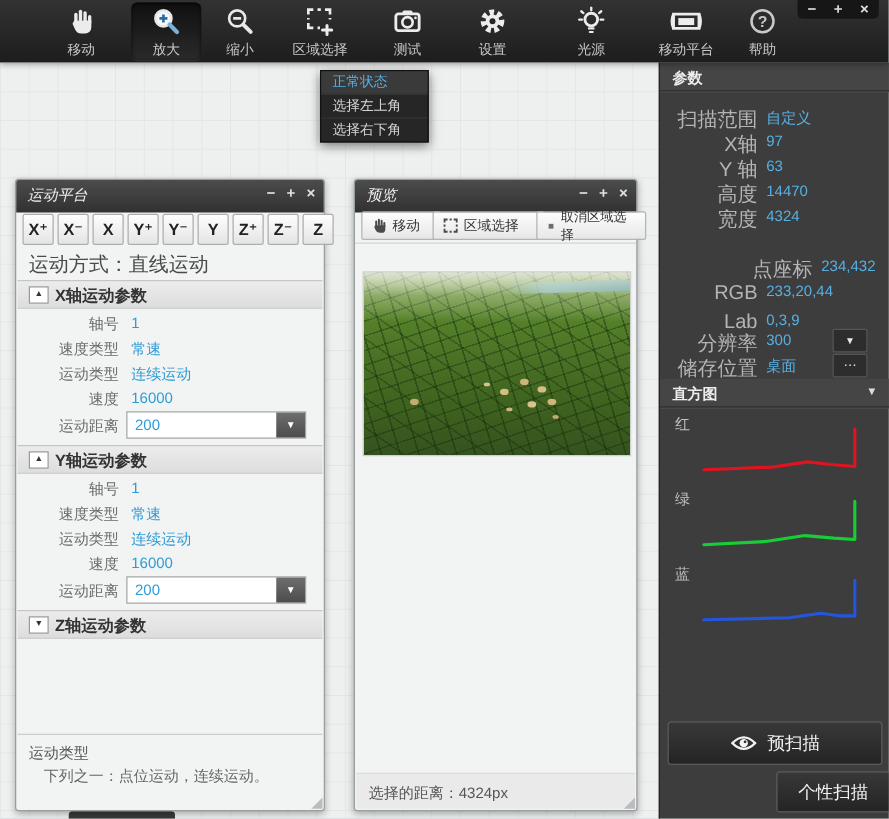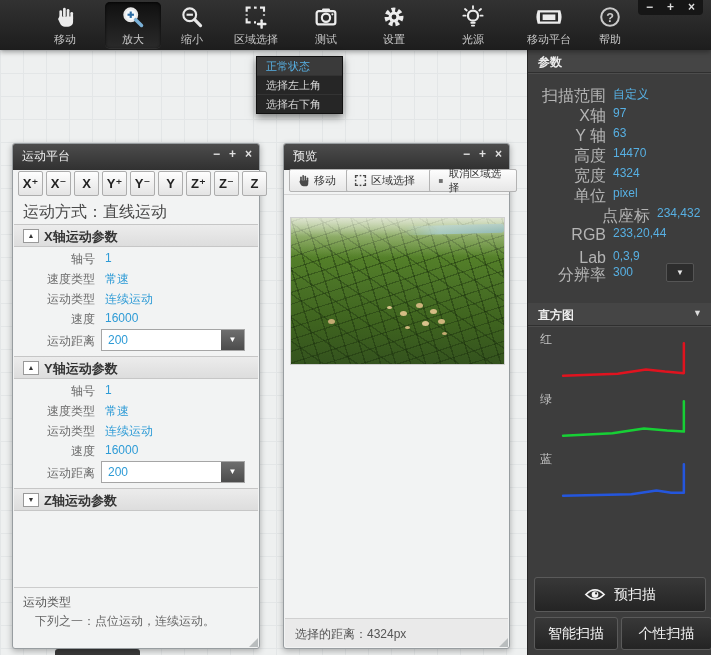--- a/index.html
+++ b/index.html
@@ -26,21 +26,21 @@
   
   #tb-dropdown{position:absolute;left:256px;top:56px;width:85px;background:#262626;
     border:1px solid #111;box-shadow:0 3px 8px rgba(0,0,0,.5);z-index:35;}
   .dd-item{height:18px;line-height:18px;padding-left:9px;font-size:11px;color:#d6d6d6;cursor:pointer;}
   .dd-item.active{background:#3a3a3a;color:#57b0e3;}
   .dd-item + .dd-item{border-top:1px solid #333;font-family:Liberation Serif, serif;}
   
   .panel{position:absolute;background:#f2f3f3;border:1px solid #989da0;border-radius:3px;
     box-shadow:0 2px 6px rgba(0,0,0,.3);z-index:10;}
   .panel-titlebar{position:absolute;left:0;top:0;right:0;height:26px;
-    background:linear-gradient(#4c4c4c,#313131);border-radius:2px 2px 0 0;}
+    background:linear-gradient(#4c4c4c,#313131);border-radius:2px 2px 0 0;font-style:italic;}
   .panel-title{position:absolute;left:9px;top:4px;font-size:12px;color:#f0f0f0;}
   .panel-controls{position:absolute;right:7px;top:3px;display:flex;gap:9px;}
   .panel-controls span{color:#e0e0e0;font-size:12px;font-weight:bold;cursor:pointer;}
   .grip{position:absolute;right:1px;bottom:1px;width:0;height:0;
     border-left:9px solid transparent;border-bottom:9px solid #b9bdbe;}
   
   #motion-panel{left:12px;top:143px;width:246px;height:504px;}
   .axis-row{position:absolute;left:5px;top:27px;display:flex;gap:3px;}
   .axis-btn{width:23px;height:23px;line-height:23px;text-align:center;font-size:13px;font-weight:bold;
     color:#222;background:linear-gradient(#fefefe,#e4e4e4);border:1px solid #adadad;border-radius:2px;cursor:pointer;}
@@ -418,41 +418,44 @@
       <span class="p-value">63</span>
     </div>
     <div class="p-row" style="top:93px;">
       <span class="p-label">高度</span>
       <span class="p-value">14470</span>
     </div>
     <div class="p-row" style="top:113px;">
       <span class="p-label">宽度</span>
       <span class="p-value">4324</span>
     </div>
-    <div class="p-row" style="top:133px;">
-      <span class="p-label">单位</span>
-      <span class="p-value">pixel</span>
-    </div>
     <div class="p-row" style="top:153px;margin-left:44px;">
       <span class="p-label">点座标</span>
       <span class="p-value">234,432</span>
     </div>
     <div class="p-row" style="top:173px;">
       <span class="p-label">RGB</span>
       <span class="p-value">233,20,44</span>
     </div>
     <div class="p-row" style="top:196px;">
       <span class="p-label">Lab</span>
       <span class="p-value">0,3,9</span>
     </div>
     <div class="p-row" style="top:212px;">
       <span class="p-label">分辨率</span>
       <span class="p-value">300</span>
       <span class="p-btn" style="font-size:8px;line-height:17px;">
         <span>▼</span>
+      </span>
+    </div>
+    <div class="p-row" style="top:232px;">
+      <span class="p-label">储存位置</span>
+      <span class="p-value">桌面</span>
+      <span class="p-btn" style="font-size:11px;line-height:13px;">
+        <span>…</span>
       </span>
     </div>
 
     <div class="rp-header" style="top:253px;">
       <span class="t">直方图</span>
       <span class="arr">▼</span>
     </div>
 
     <span class="hist-label" style="top:281px;">红</span>
     <svg class="hist-curve" style="top:288px;" viewBox="0 0 122 40">
@@ -470,22 +473,19 @@
     </svg>
 
     <div class="scan-btn" id="btn-prescan">
       <svg width="22" height="15" viewBox="0 0 20 14">
         <path d="M1.5 7 Q10 -1.5 18.5 7 Q10 15.5 1.5 7 Z" fill="none" stroke="#f2f2f2" stroke-width="1.6"></path>
         <circle cx="10" cy="7" r="3.1" fill="#f2f2f2"></circle>
         <circle cx="11" cy="6" r="1" fill="#2a2a2a"></circle>
       </svg>
       <span>预扫描</span>
     </div>
-    <div class="scan-btn" id="btn-smart">
-      <span>智能扫描</span>
-    </div>
     <div class="scan-btn" id="btn-custom">
       <span>个性扫描</span>
     </div>
   </div>
 
   <div id="bl-sliver"></div>
 </div>
 
 </body></html>

